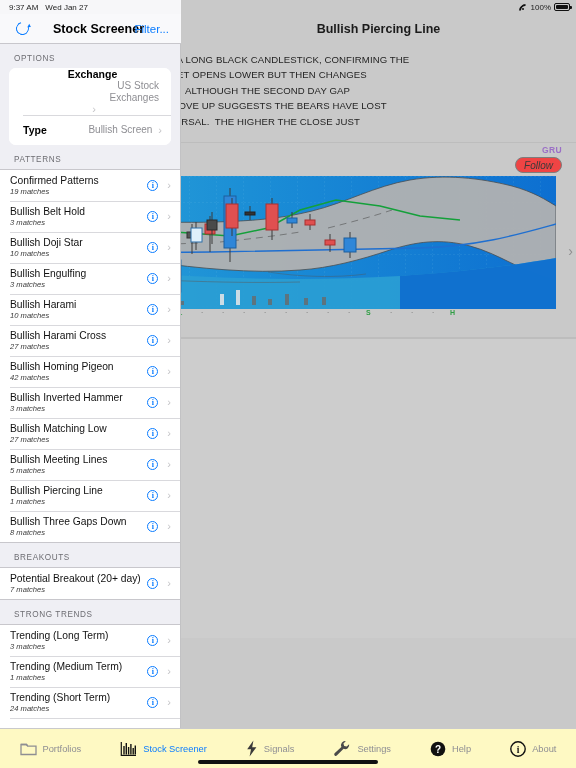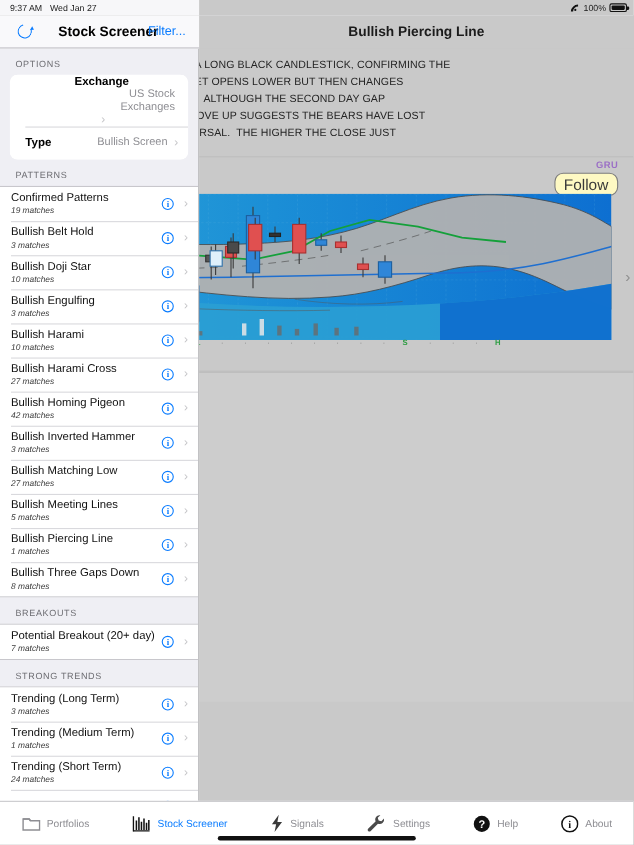--- a/index.html
+++ b/index.html
@@ -101,23 +101,23 @@
     margin: 0; border-top: .6px solid #bdbdbd; border-bottom: .6px solid #bdbdbd;
     background: #c9c9c9; height: 196px;
   }
   .chart-head { position: relative; height: 38px; }
   .chart-sym {
     position: absolute; right: 14px; top: 2px;
     font-size: 8.5px; font-weight: bold; color: #9b6fc6; letter-spacing: .4px;
   }
   .follow-btn {
     position: absolute; right: 14px; top: 14px;
-    font-size: 14px; color: #3a3a3a;
+    font-size: 10px; color: #3a3a3a;
     border: .8px solid #7d7d7d; border-radius: 8px;
-    padding: 1.5px 8px; background: #fef9c3;
+    padding: 1.5px 8px; background: #ef4444; font-style: italic;
   }
   .chart-plot {
     position: absolute; left: 0px; top: 33px; width: 556px; height: 133px;
     overflow: hidden;
   }
   .chart-axis {
     position: absolute; left: 0px; top: 166px; width: 556px; height: 24px;
   }
   .tick { position: absolute; font-size: 6.5px; color: #6d6d6d; top: 0; }
   .tick.g { color: #2f9e44; font-weight: bold; font-size: 7px; }
@@ -178,21 +178,21 @@
     width: 11px; height: 11px; border-radius: 50%;
     border: 1.1px solid #0a7cff; color: #0a7cff;
     font-size: 8px; font-weight: bold; font-family: "Liberation Serif", serif;
     display: flex; align-items: center; justify-content: center;
     line-height: 1;
   }
 
   
   .tabbar {
     position: absolute; bottom: 0; left: 0; width: 576px; height: 40px;
-    background: #ffffff; border-top: .5px solid #c9c9cc;
+    background: #fef9c3; border-top: .5px solid #c9c9cc;
     display: flex; align-items: center; justify-content: space-around;
     z-index: 50;
   }
   .tab { display: flex; align-items: center; gap: 6px; }
   .tab .tlabel { font-size: 9.3px; color: #8e8e93; }
   .tab.active .tlabel { color: #0a7cff; }
   .tab svg { display: block; }
   .home-ind {
     position: absolute; bottom: 4px; left: 50%; transform: translateX(-50%);
     width: 180px; height: 4px; background: #111; border-radius: 3px;

